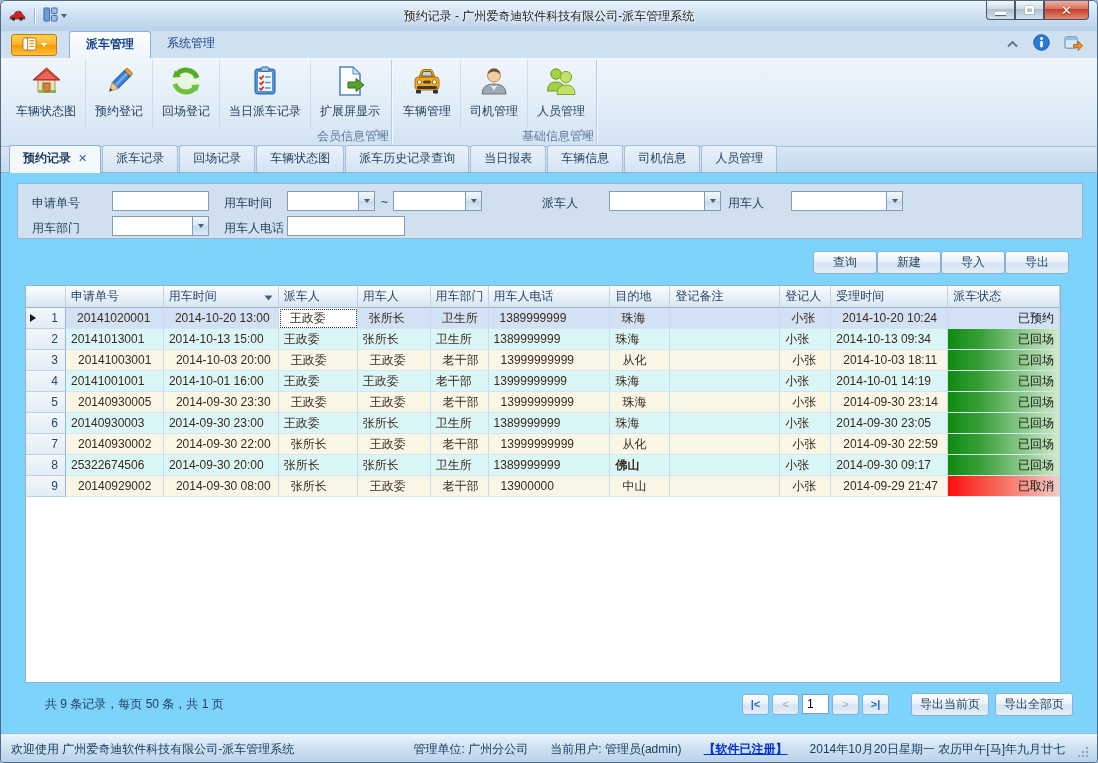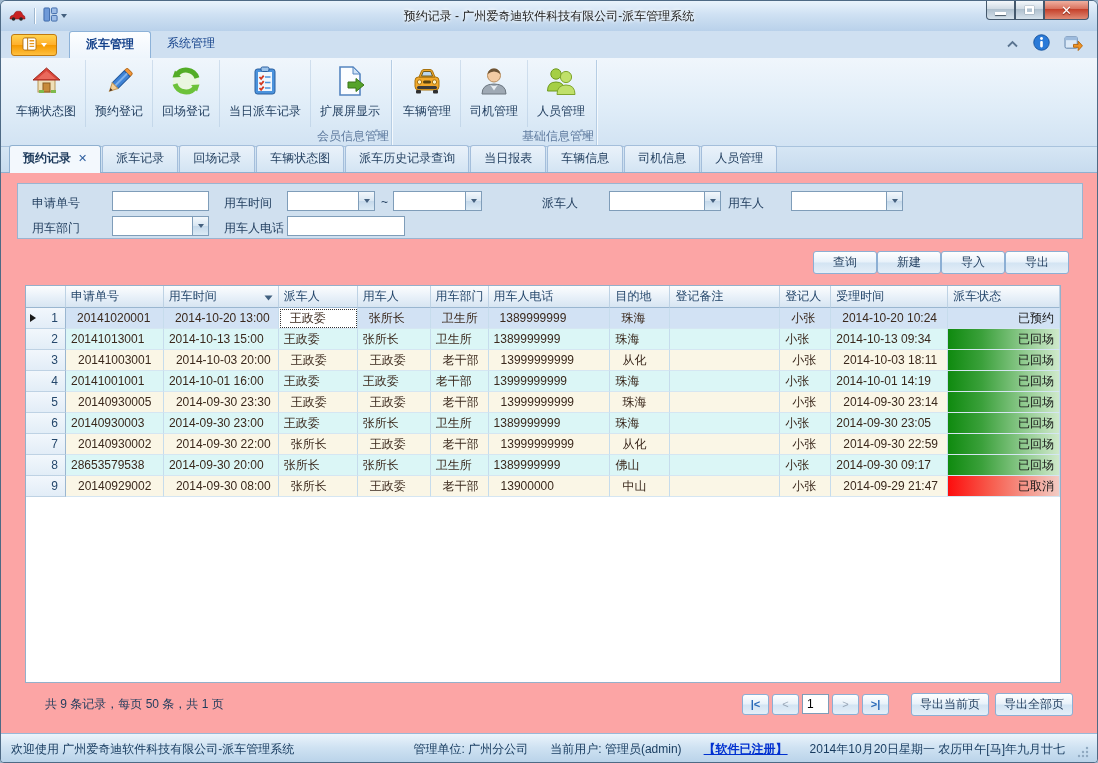--- a/index.html
+++ b/index.html
@@ -51,21 +51,21 @@
   
   .doctabs { height:26px; background:linear-gradient(#d6e6f4,#c7dbee); border-bottom:1px solid #8fb0d0;
              display:flex; align-items:flex-end; padding-left:8px; }
   .dtab { padding:4px 13px 5px; color:#1e3b5c; background:linear-gradient(#eaf2fa,#d3e4f3);
           border:1px solid #a4bedb; border-bottom:none; border-radius:3px 3px 0 0; margin-right:1px;
           display:flex; align-items:center; gap:7px; cursor:default; white-space:nowrap; }
   .dtab.active { background:#f3f8fd; border-color:#8fb0d0; margin-bottom:-1px; padding-bottom:6px; font-weight:bold; }
   .dtab .x { color:#2f5fa0; font-weight:bold; font-size:11px; line-height:1; }
 
   
-  .content { position:relative; height:560px; background:#fca5a5; }
+  .content { position:relative; height:560px; background:#7dd3fc; }
 
   .filter { position:absolute; left:16px; top:10px; width:1066px; height:56px;
             background:#d0e0ef; border:1px solid #9ab4d0; }
   .flabel { position:absolute; color:#1e3b5c; }
   .tinput { position:absolute; height:20px; background:#fff; border:1px solid #7f9db9; padding:0 3px; font-size:12px;
             font-family:inherit; color:#333; }
   .combo { position:absolute; height:20px; display:flex; }
   .combo .cfield { flex:1; background:#fff; border:1px solid #7f9db9; border-right:none; }
   .combo .cbtn { width:17px; background:linear-gradient(#f3f8fc,#d8e6f2 50%,#c4d8ea 50%,#dcebf6);
                  border:1px solid #7f9db9; display:grid; place-items:center; }
@@ -533,27 +533,27 @@
           <div class="td" style="width: 60px;">从化</div>
           <div class="td" style="width: 110px;"></div>
           <div class="td" style="width: 51px;">小张</div>
           <div class="td" style="width: 117px;">2014-09-30 22:59</div>
           <div class="td status st-returned" style="width: 112px;">已回场</div>
         </div>
         <div class="trr alt-a">
           <div class="rowhead" style="width: 40px;">
             <span>8</span>
           </div>
-          <div class="td" style="width: 98px;">28653579538</div>
+          <div class="td" style="width: 98px;">25322674506</div>
           <div class="td" style="width: 115px;">2014-09-30 20:00</div>
           <div class="td" style="width: 79px;">张所长</div>
           <div class="td" style="width: 73px;">张所长</div>
           <div class="td" style="width: 58px;">卫生所</div>
           <div class="td" style="width: 122px;">1389999999</div>
-          <div class="td" style="width: 60px;">佛山</div>
+          <div class="td" style="width: 60px; font-weight: bold;">佛山</div>
           <div class="td" style="width: 110px;"></div>
           <div class="td" style="width: 51px;">小张</div>
           <div class="td" style="width: 117px;">2014-09-30 09:17</div>
           <div class="td status st-returned" style="width: 112px;">已回场</div>
         </div>
         <div class="trr alt-b">
           <div class="rowhead" style="width: 40px;">
             <span>9</span>
           </div>
           <div class="td" style="width: 98px;">20140929002</div>

